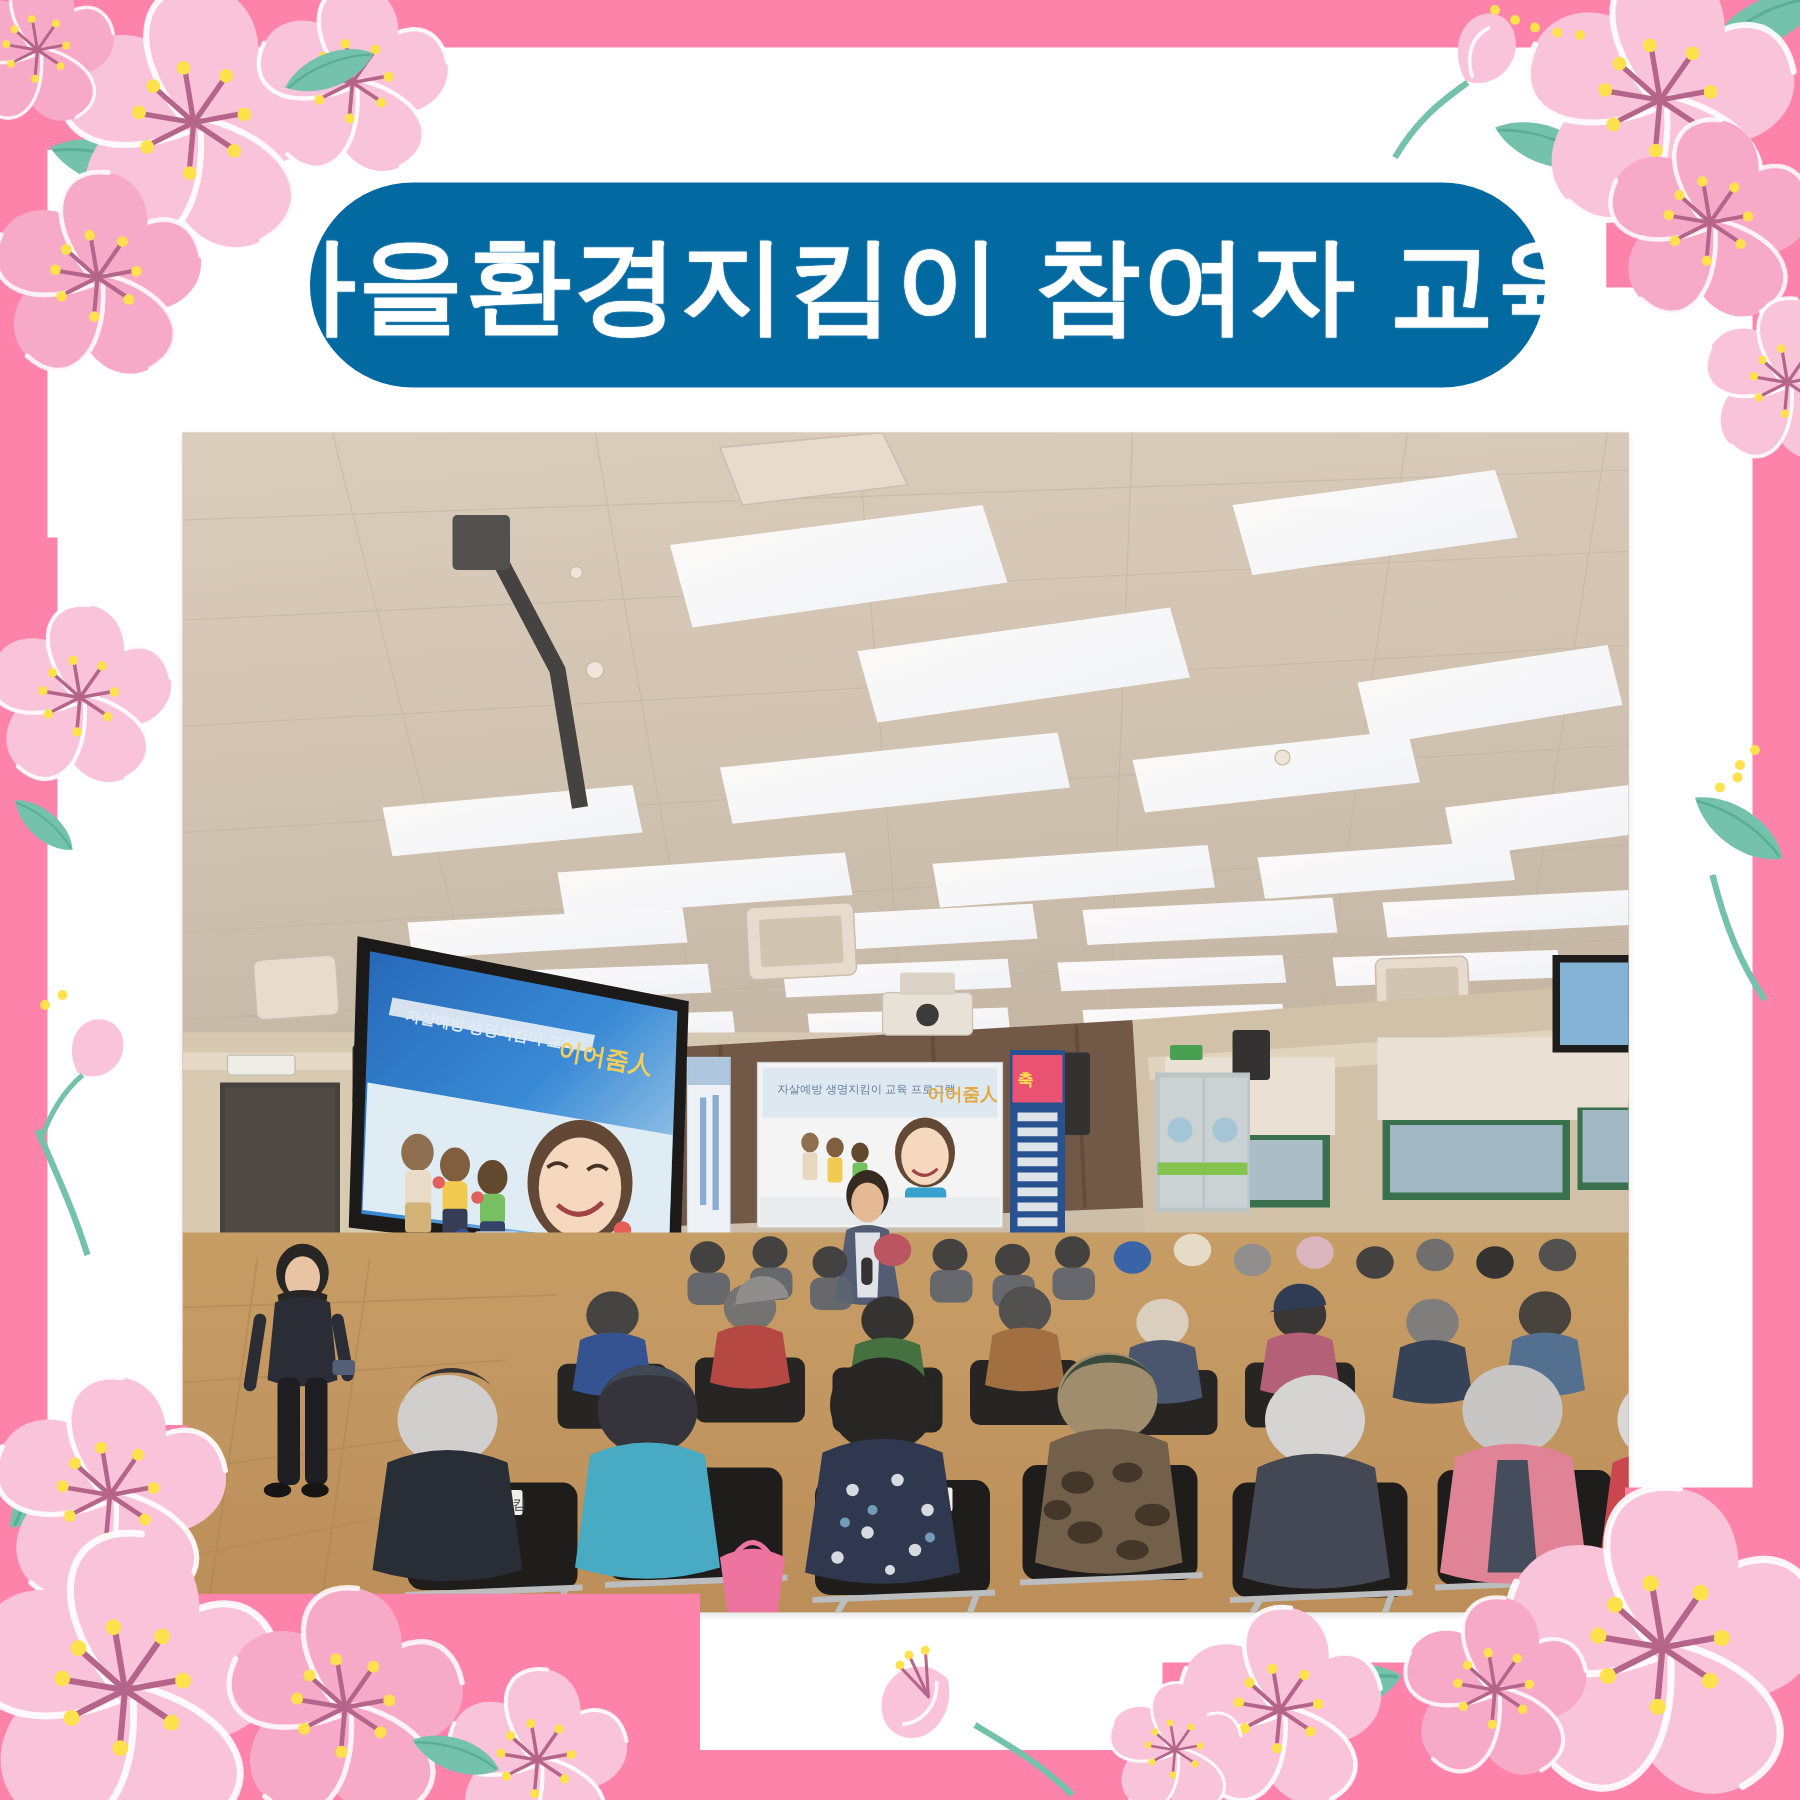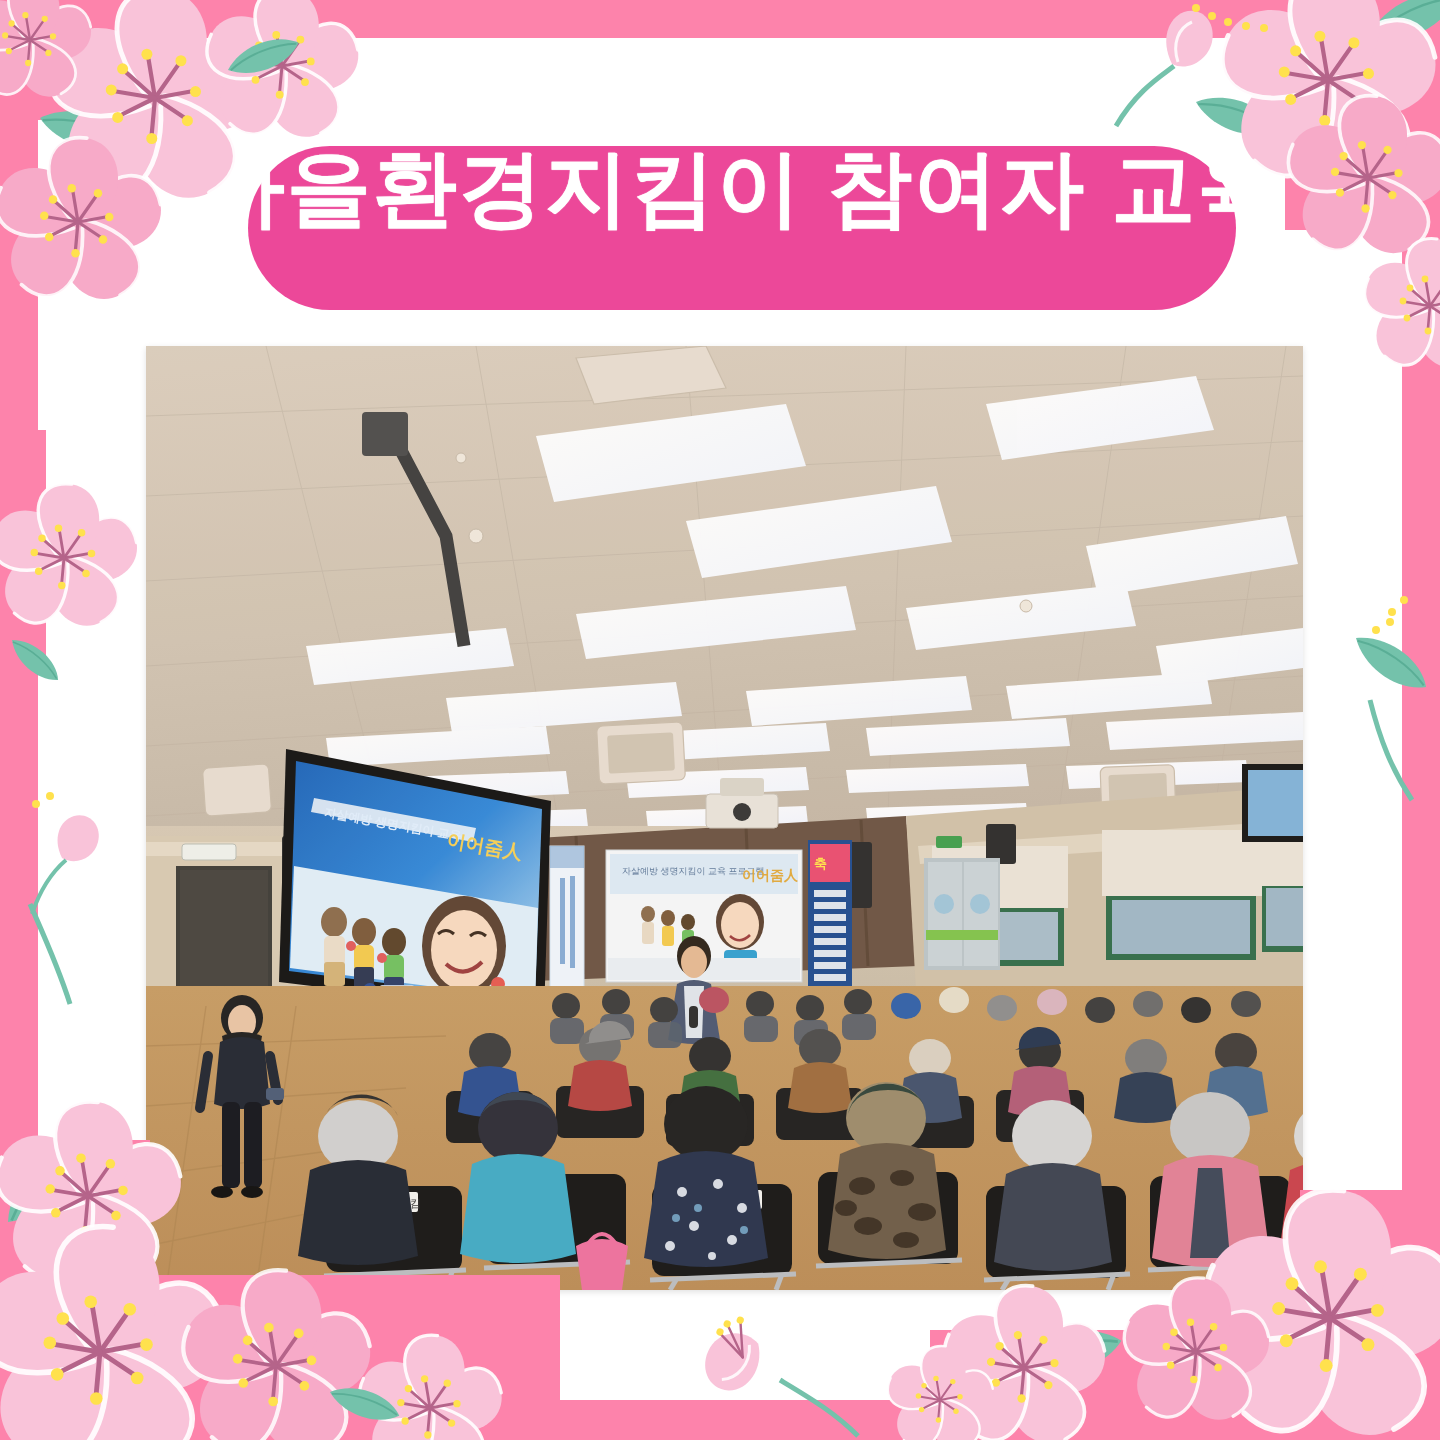--- a/index.html
+++ b/index.html
@@ -26,22 +26,22 @@
   .blob-bl{left:0;top:1140px;width:150px;height:300px;}
   .blob-br{left:1300px;top:1190px;width:140px;height:250px;}
   .blob-bl2{left:0;top:1275px;width:560px;height:165px;}
   .blob-br2{left:930px;top:1330px;width:510px;height:110px;}
   .blob-tr2{left:1230px;top:0;width:210px;height:60px;}
   .blob-ml{left:0;top:430px;width:46px;height:230px;}
 
   
   #title-pill{
     position:absolute;left:248px;top:146px;width:988px;height:164px;
-    background:#ec4899;border-radius:82px;
-    display:flex;align-items:flex-start;justify-content:center;
+    background:#0369a1;border-radius:82px;
+    display:flex;align-items:center;justify-content:center;
     box-shadow:0 0 0 0 rgba(0,0,0,0);
   }
   #title-text{
     color:#ffffff;font-size:84px;font-weight:bold;letter-spacing:2px;
     font-family:"Liberation Sans","DejaVu Sans",sans-serif;
     white-space:nowrap;line-height:1;
     text-shadow:0 0 1px #ffffff;
   }
 
   

